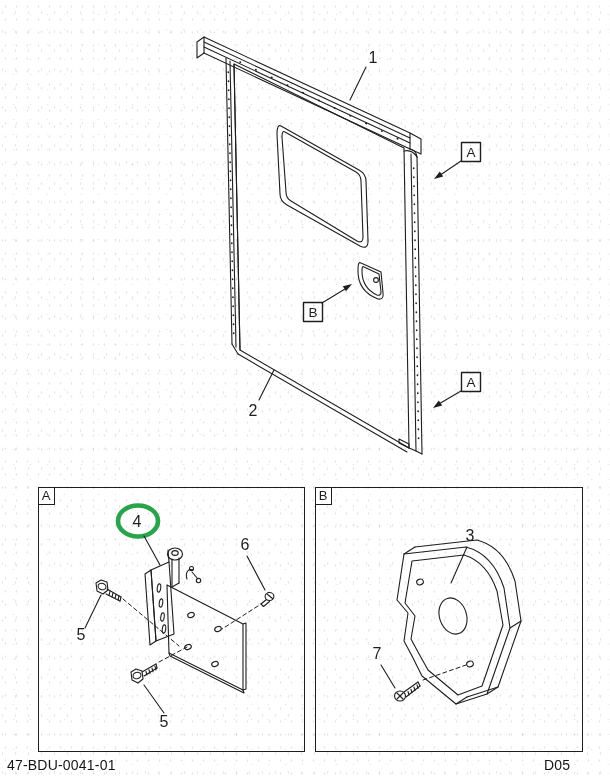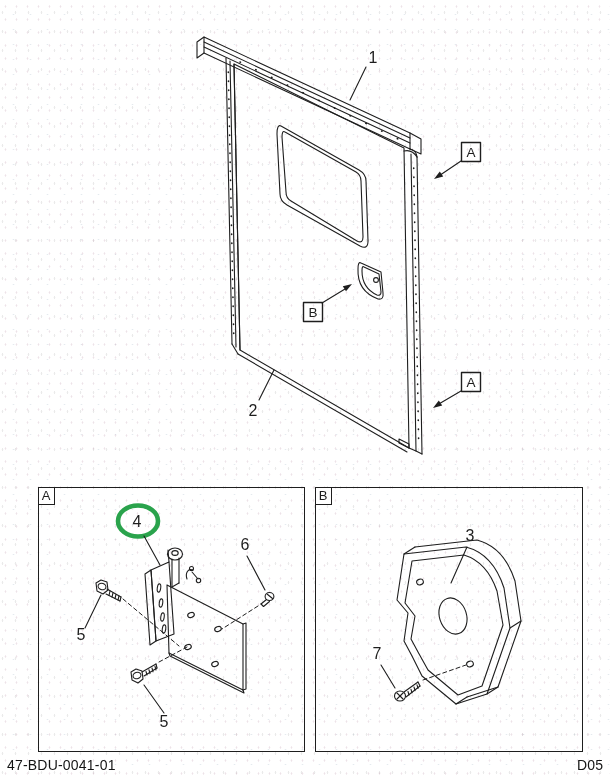--- a/index.html
+++ b/index.html
@@ -49,21 +49,21 @@
     font-size:13px;line-height:16px;text-align:center;
     color:#1e1e1e;
   }
   .box-a{left:38px;top:487px;width:265px;height:263px;}
   .box-b{left:315px;top:487px;width:266px;height:263px;}
   .footer-text{
     position:absolute;top:757px;
     font-size:14px;color:#141414;letter-spacing:.2px;
   }
   .footer-left{left:7px;}
-  .footer-right{left:577px;}
+  .footer-right{left:544px;}
 </style>
 </head>
 <body>
 
 <div class="canvas">
 
   <svg class="art" width="610" height="482" viewBox="0 0 610 482">
 
     <g>
       <line x1="226" y1="58" x2="232" y2="344"></line>

